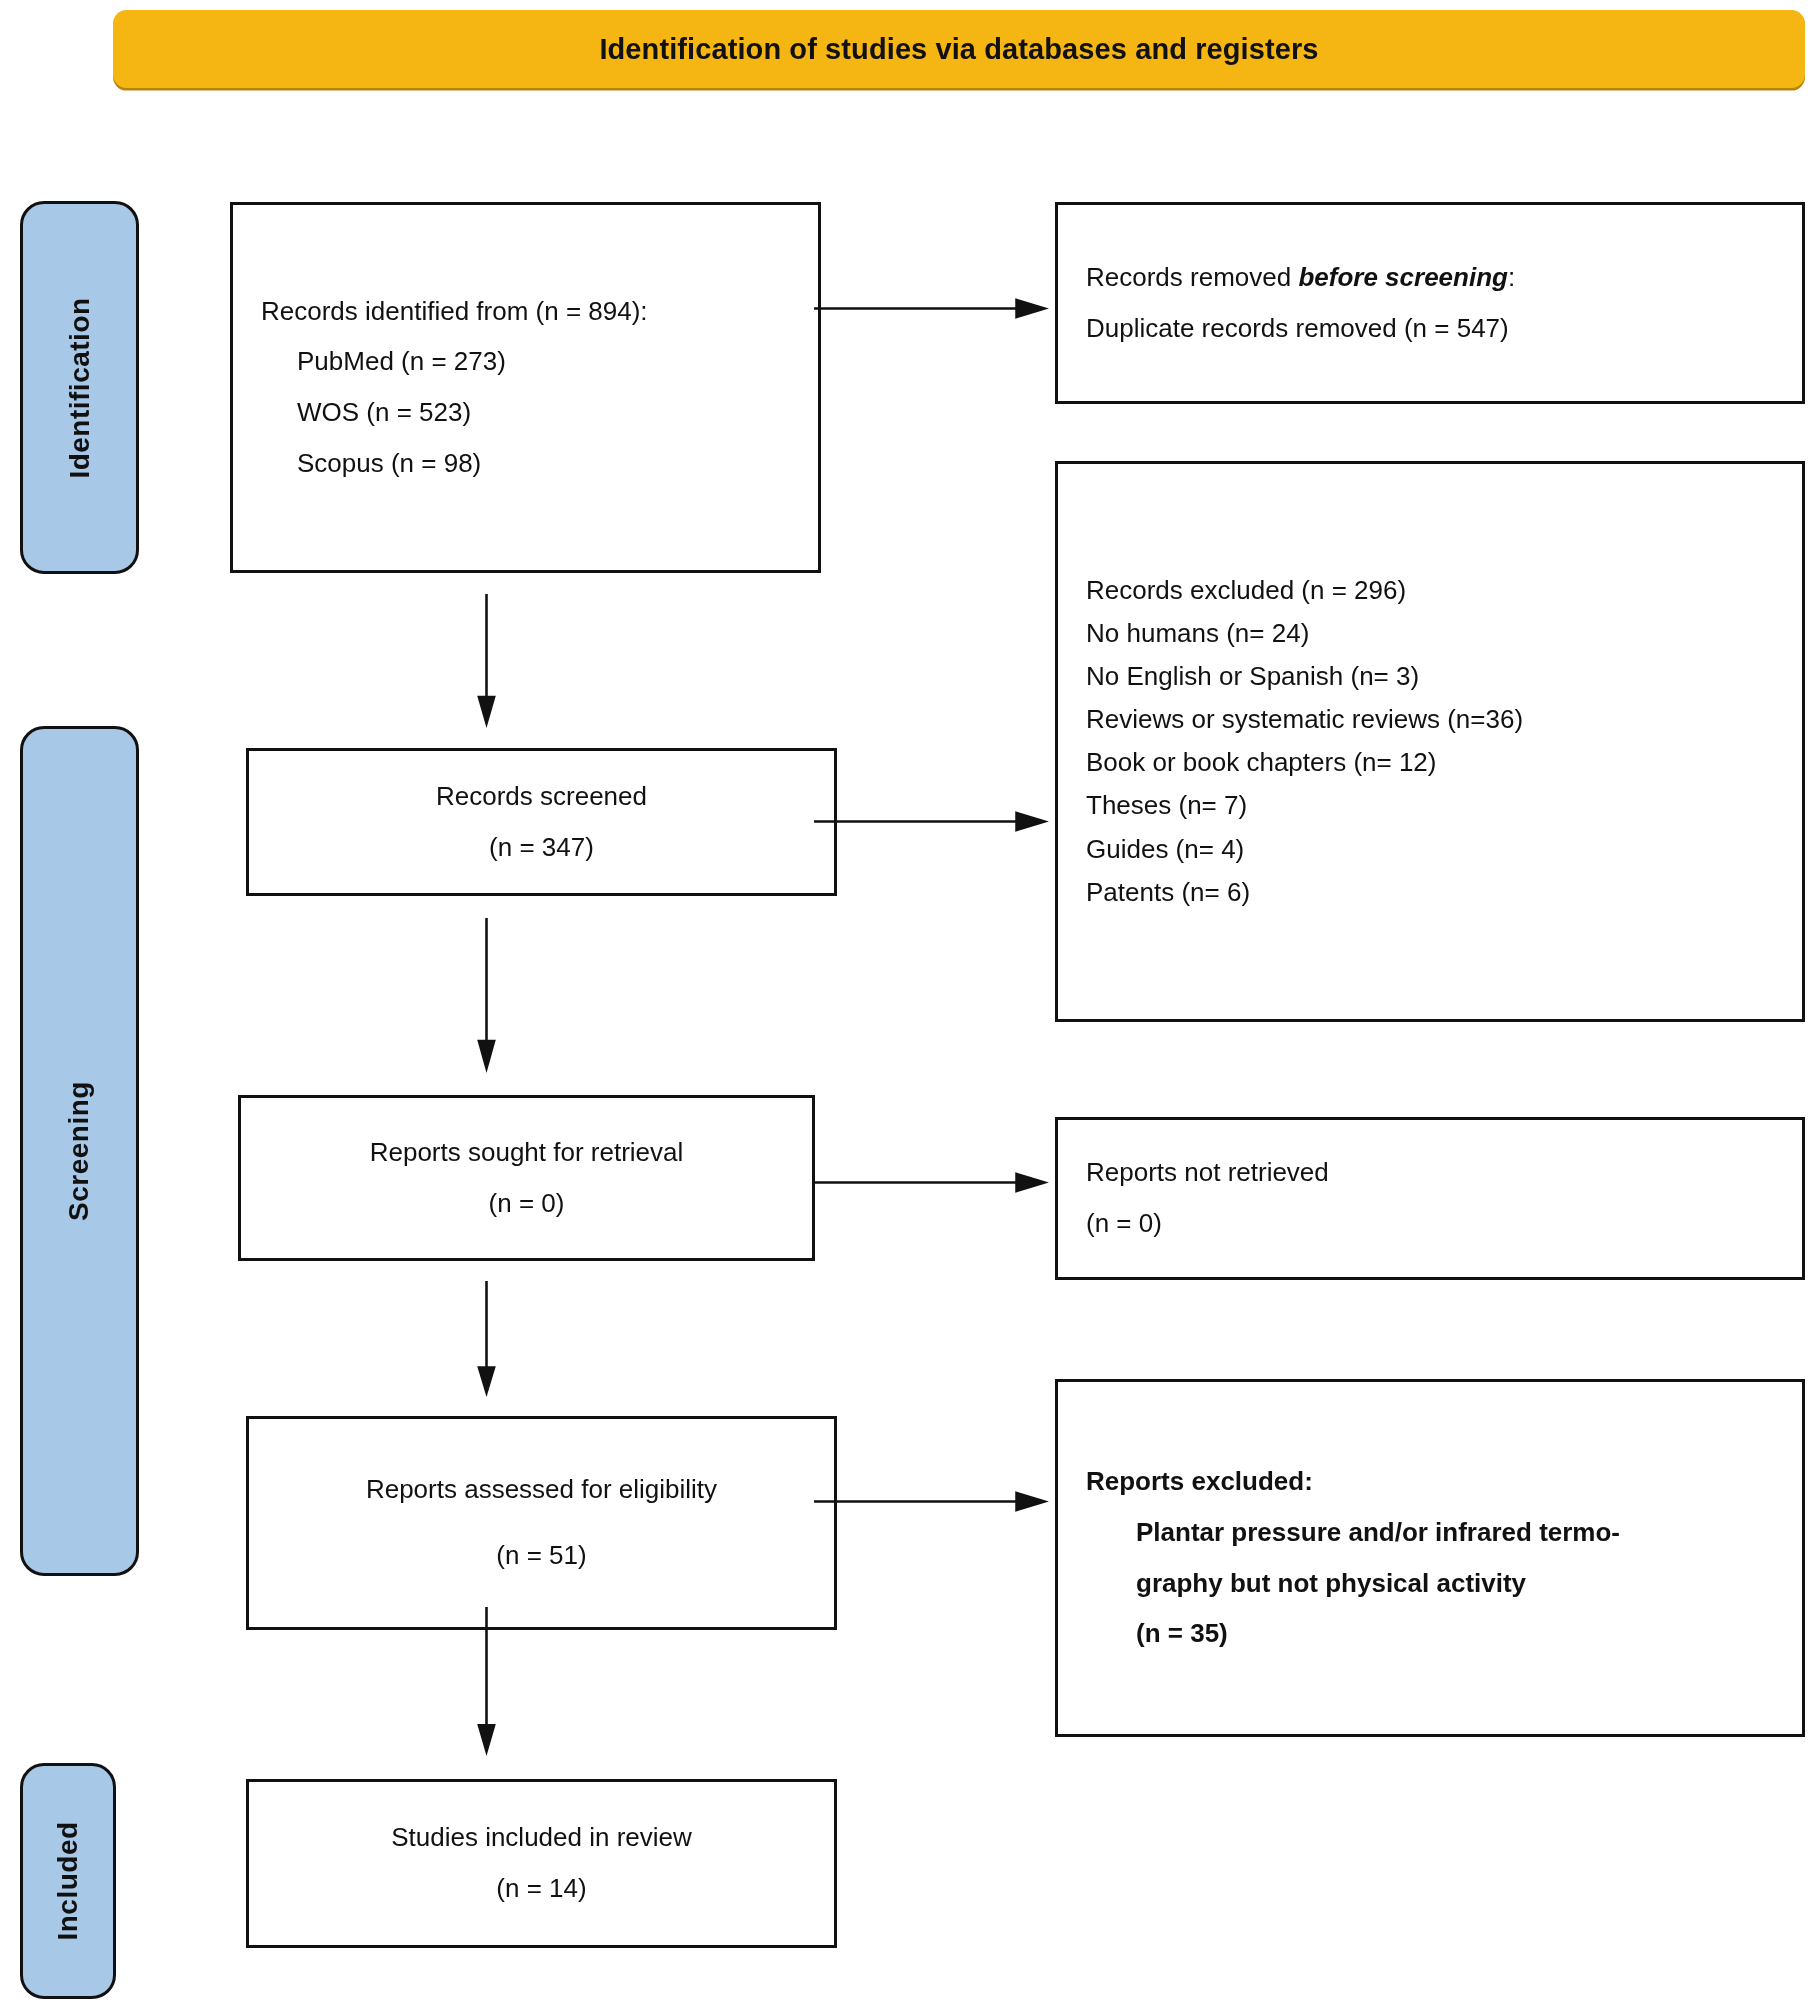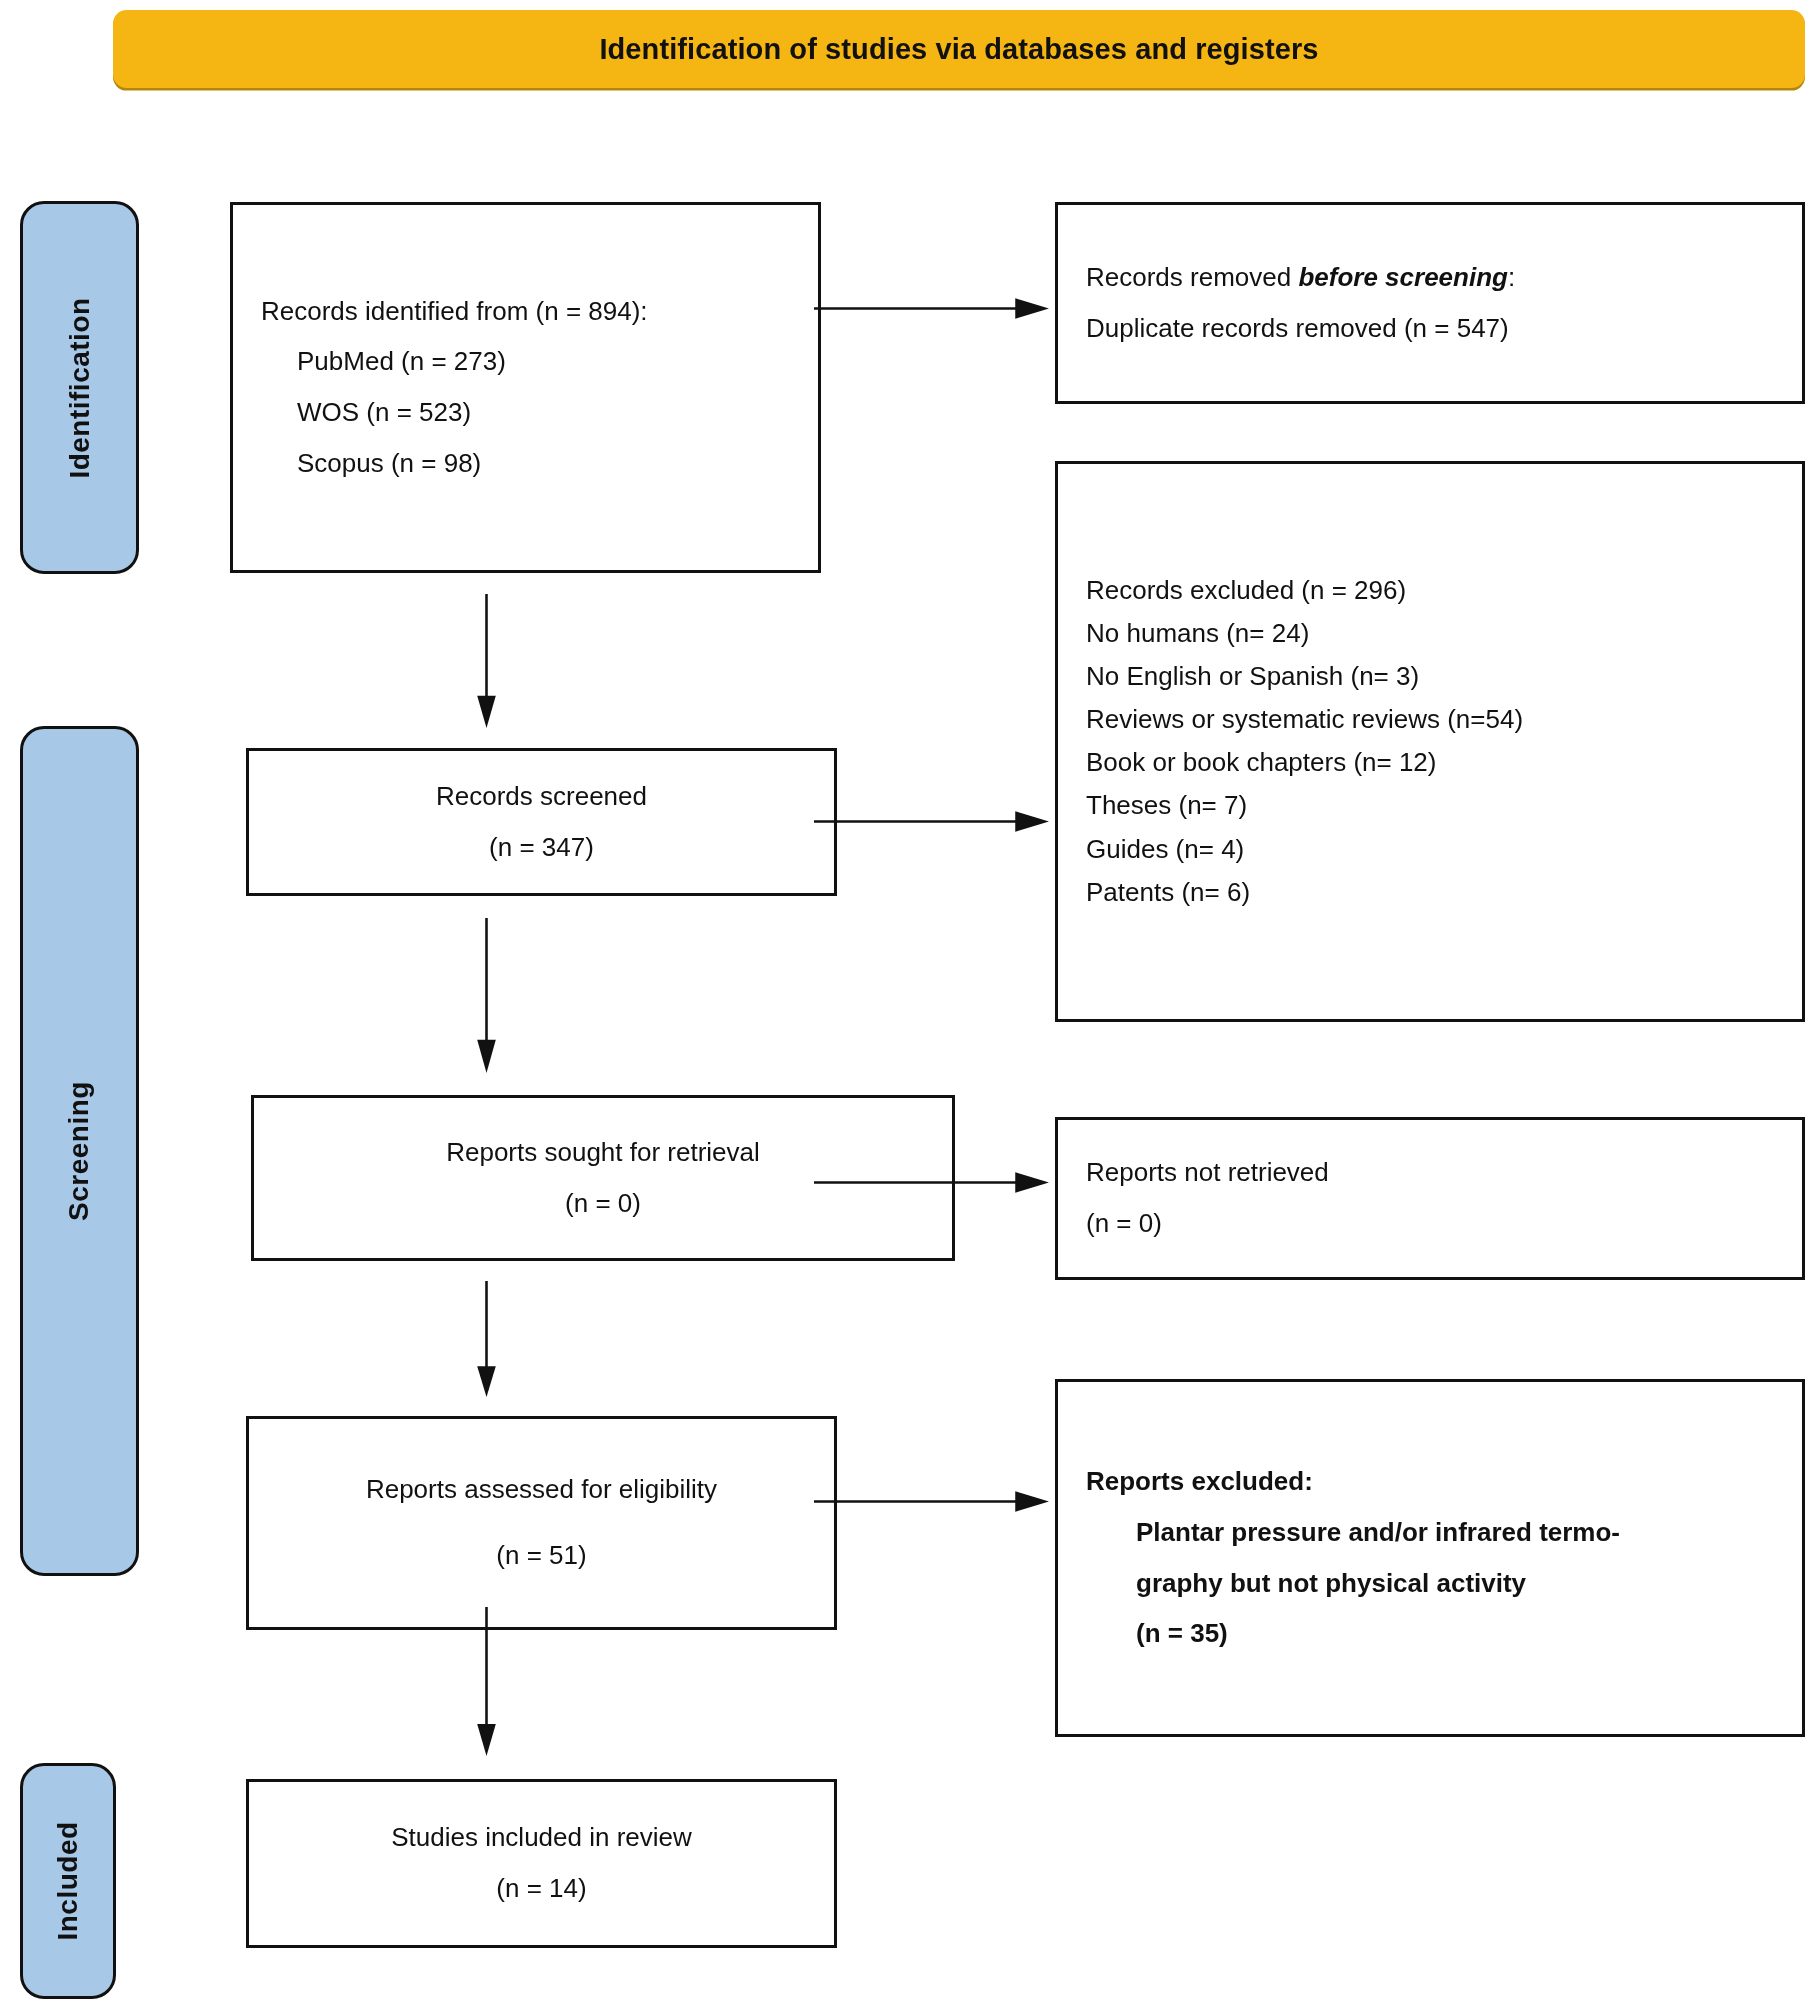--- a/index.html
+++ b/index.html
@@ -85,21 +85,21 @@
   }
   .line + .line { margin-top: 23px; }
   .line.tight + .line.tight { margin-top: 15.6px; }
   .line.indent { padding-left: 50px; }
   .line.indent-sm { padding-left: 36px; }
   .em-bi { font-weight: bold; font-style: italic; }
 
   
   #box-identified     { left: 230px;  top: 202px;  width: 591px; height: 371px; }
   #box-screened       { left: 215px;  top: 748px; width: 591px; height: 148px; }
-  #box-sought         { left: 220px;  top: 1095px; width: 704px; height: 166px; }
+  #box-sought         { left: 207px;  top: 1095px; width: 577px; height: 166px; }
   #box-assessed       { left: 215px;  top: 1416px; width: 591px; height: 214px; gap: 15px; }
   #box-included       { left: 215px;  top: 1779px; width: 591px; height: 169px; }
 
   
   #box-removed        { left: 1055px; top: 202px;  width: 750px; height: 202px; }
   #box-excluded       { left: 1055px; top: 461px;  width: 750px; height: 561px; }
   #box-not-retrieved  { left: 1055px; top: 1117px; width: 750px; height: 163px; }
   #box-rep-excluded   { left: 1055px; top: 1379px; width: 750px; height: 358px; font-weight: bold; }
 
   
@@ -156,21 +156,21 @@
 
   <div class="flow-box pad-center" id="box-screened">
     <div class="line">Records screened</div>
     <div class="line">(n = 347)</div>
   </div>
 
   <div class="flow-box pad-left" id="box-excluded">
     <div class="line tight">Records excluded (n = 296)</div>
     <div class="line tight">No humans (n= 24)</div>
     <div class="line tight">No English or Spanish (n= 3)</div>
-    <div class="line tight">Reviews or systematic reviews (n=54)</div>
+    <div class="line tight">Reviews or systematic reviews (n=36)</div>
     <div class="line tight">Book or book chapters (n= 12)</div>
     <div class="line tight">Theses (n= 7)</div>
     <div class="line tight">Guides (n= 4)</div>
     <div class="line tight">Patents (n= 6)</div>
   </div>
 
   <div class="flow-box pad-center" id="box-sought">
     <div class="line">Reports sought for retrieval</div>
     <div class="line">(n = 0)</div>
   </div>

